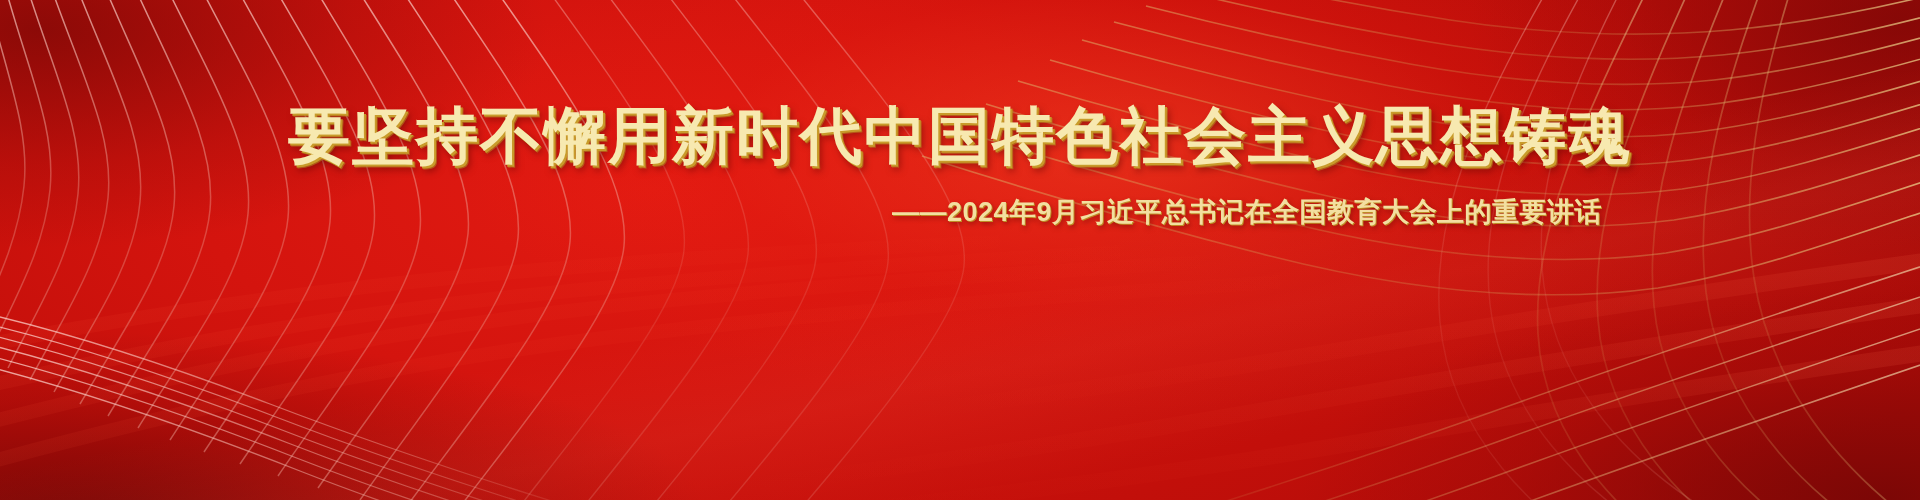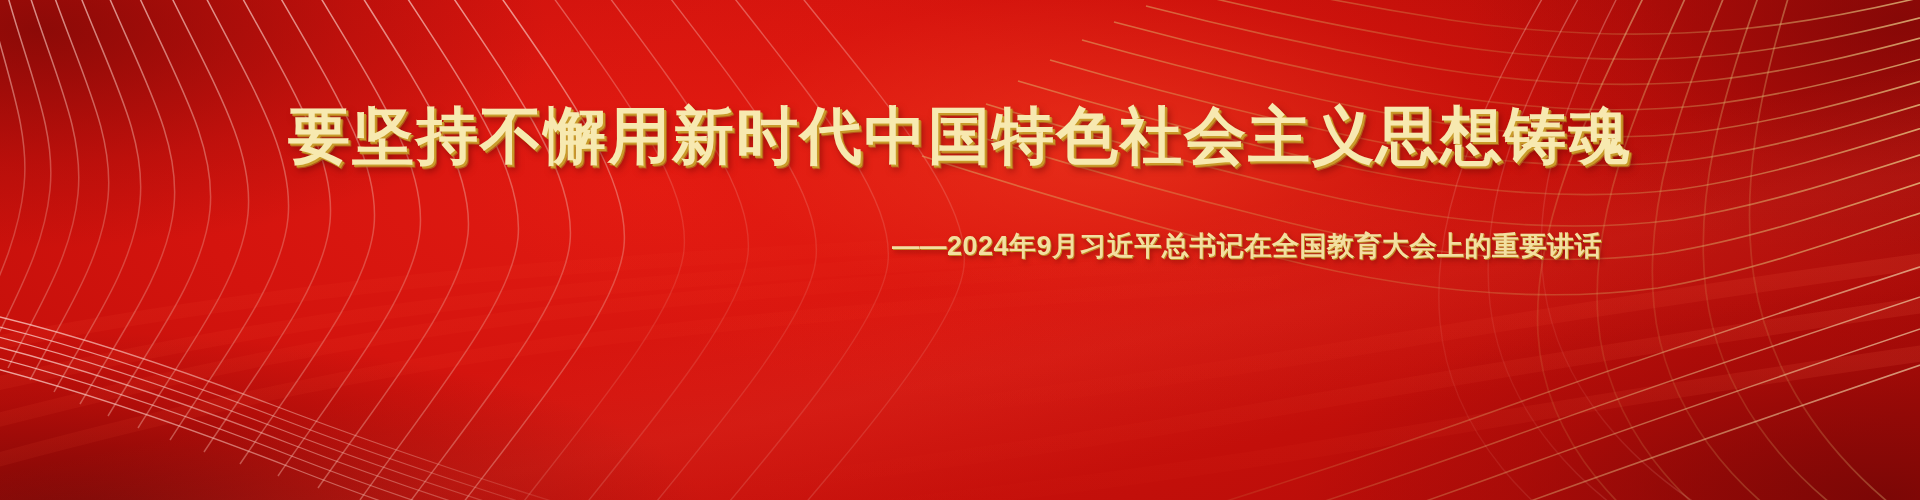--- a/index.html
+++ b/index.html
@@ -94,21 +94,21 @@
       3px 3px 0 #b8862099,
       4px 5px 7px rgba(92,6,4,0.55);
     white-space: nowrap;
   }
   .headline .ln2 {
     display: block;
     text-align: left;
     padding-left: 6px;
   }
   .attribution {
-    margin-top: 51px;
+    margin-top: 17px;
     width: 1460px;
     text-align: right;
     padding-right: 88px;
     box-sizing: border-box;
     color: #f3dfa0;
     font-size: 27px;
     font-weight: bold;
     letter-spacing: 0.5px;
     text-shadow:
       1px 1px 0 #bd8c24,

